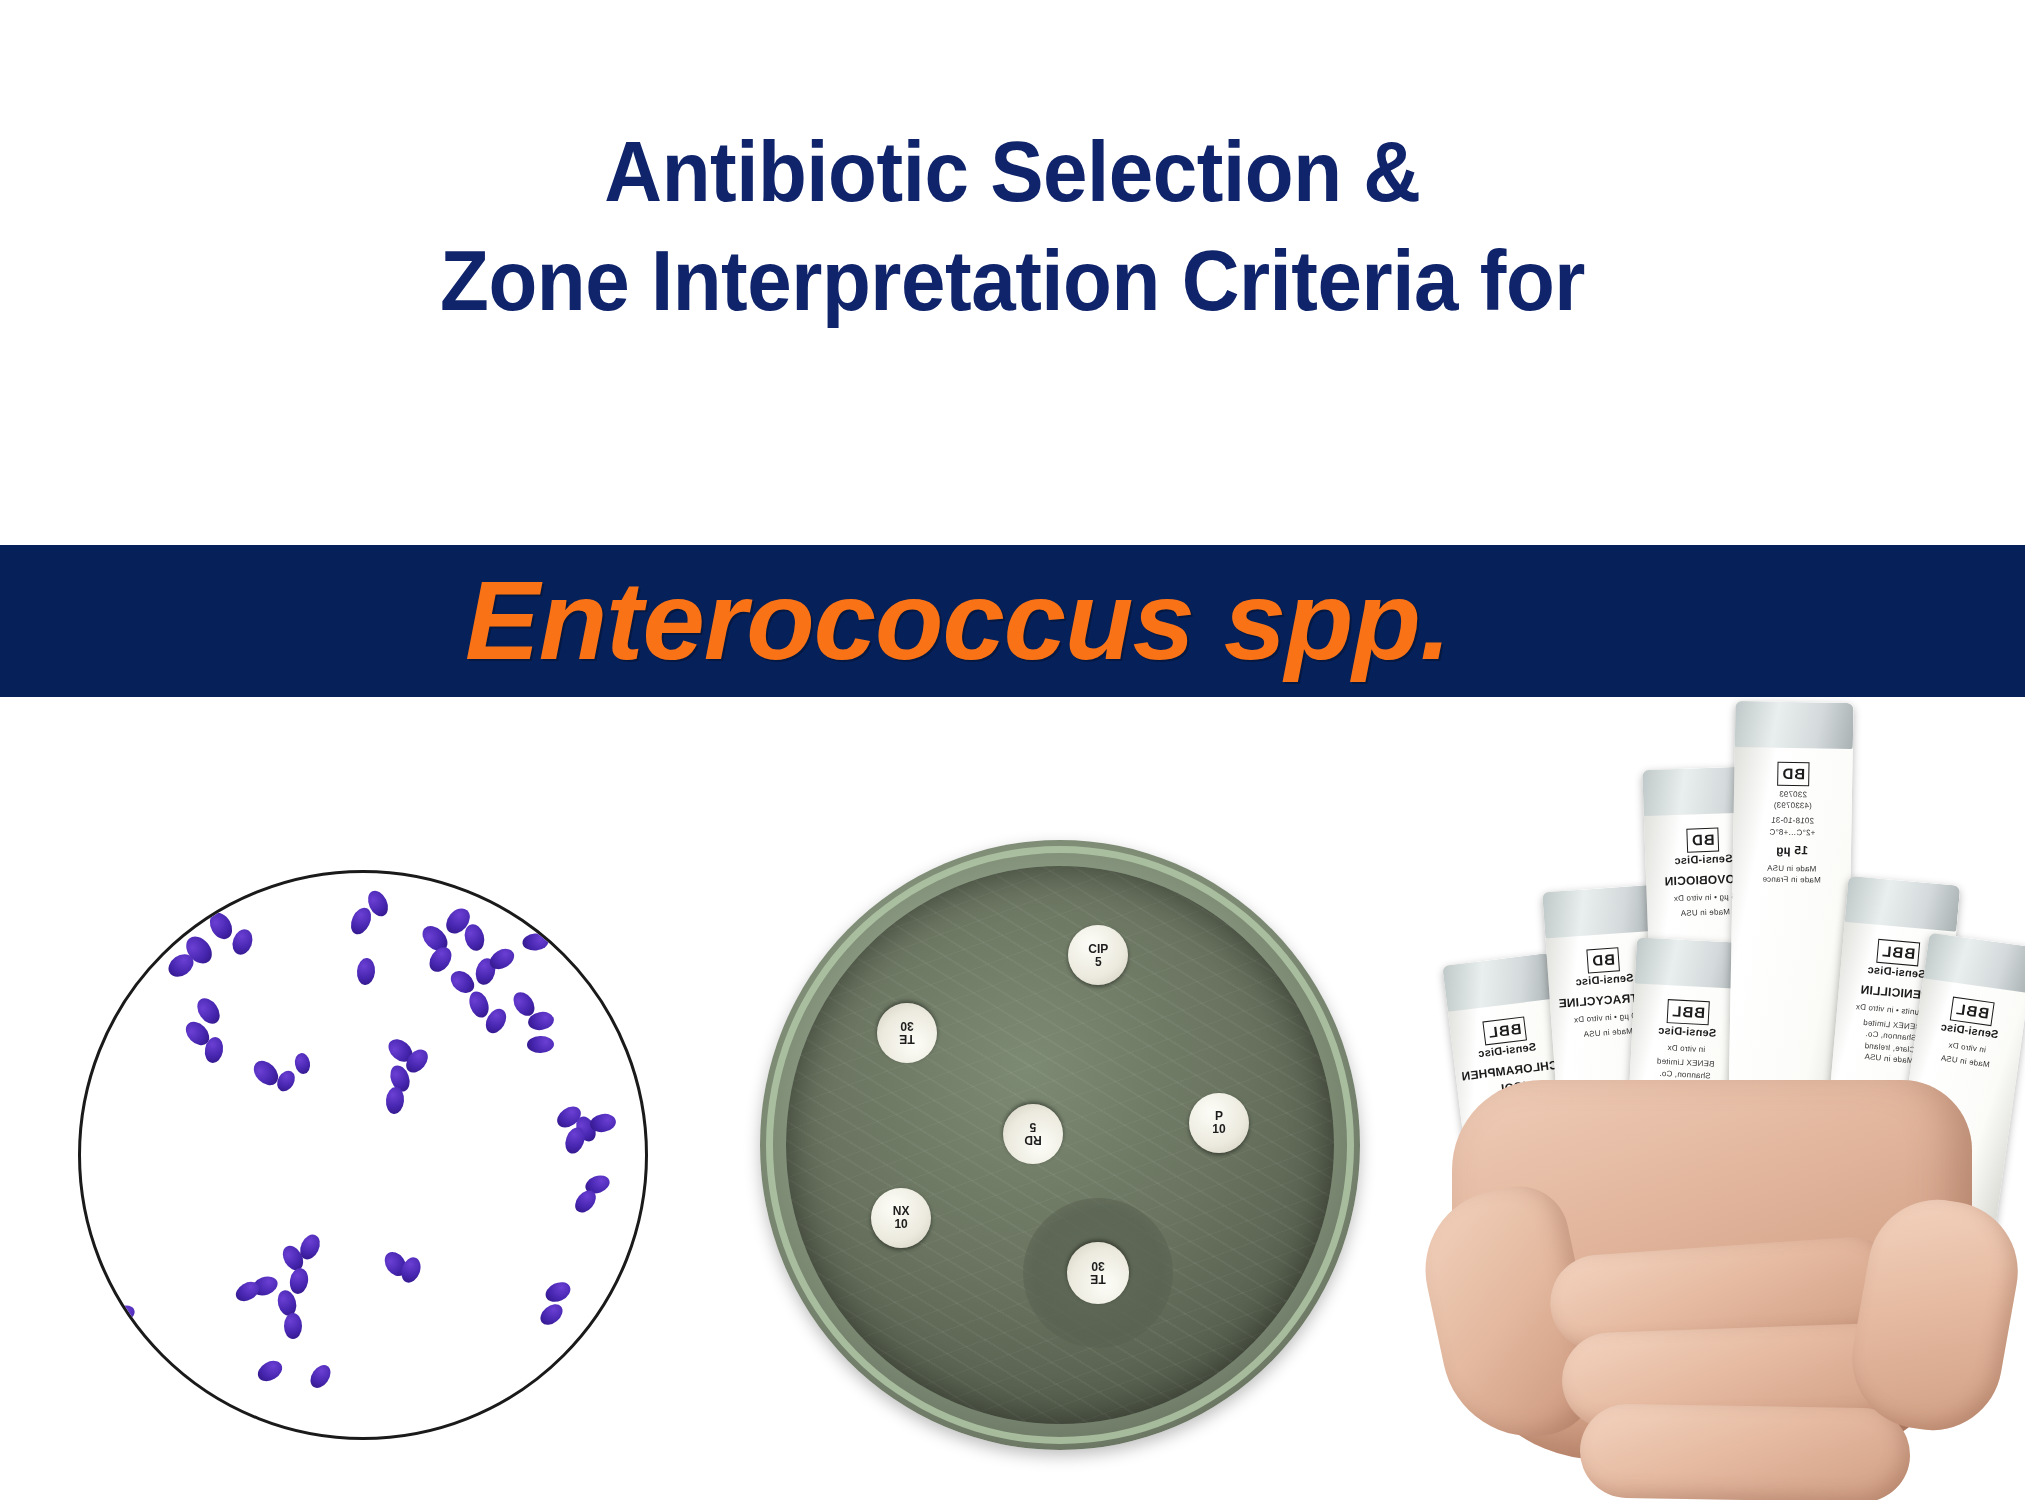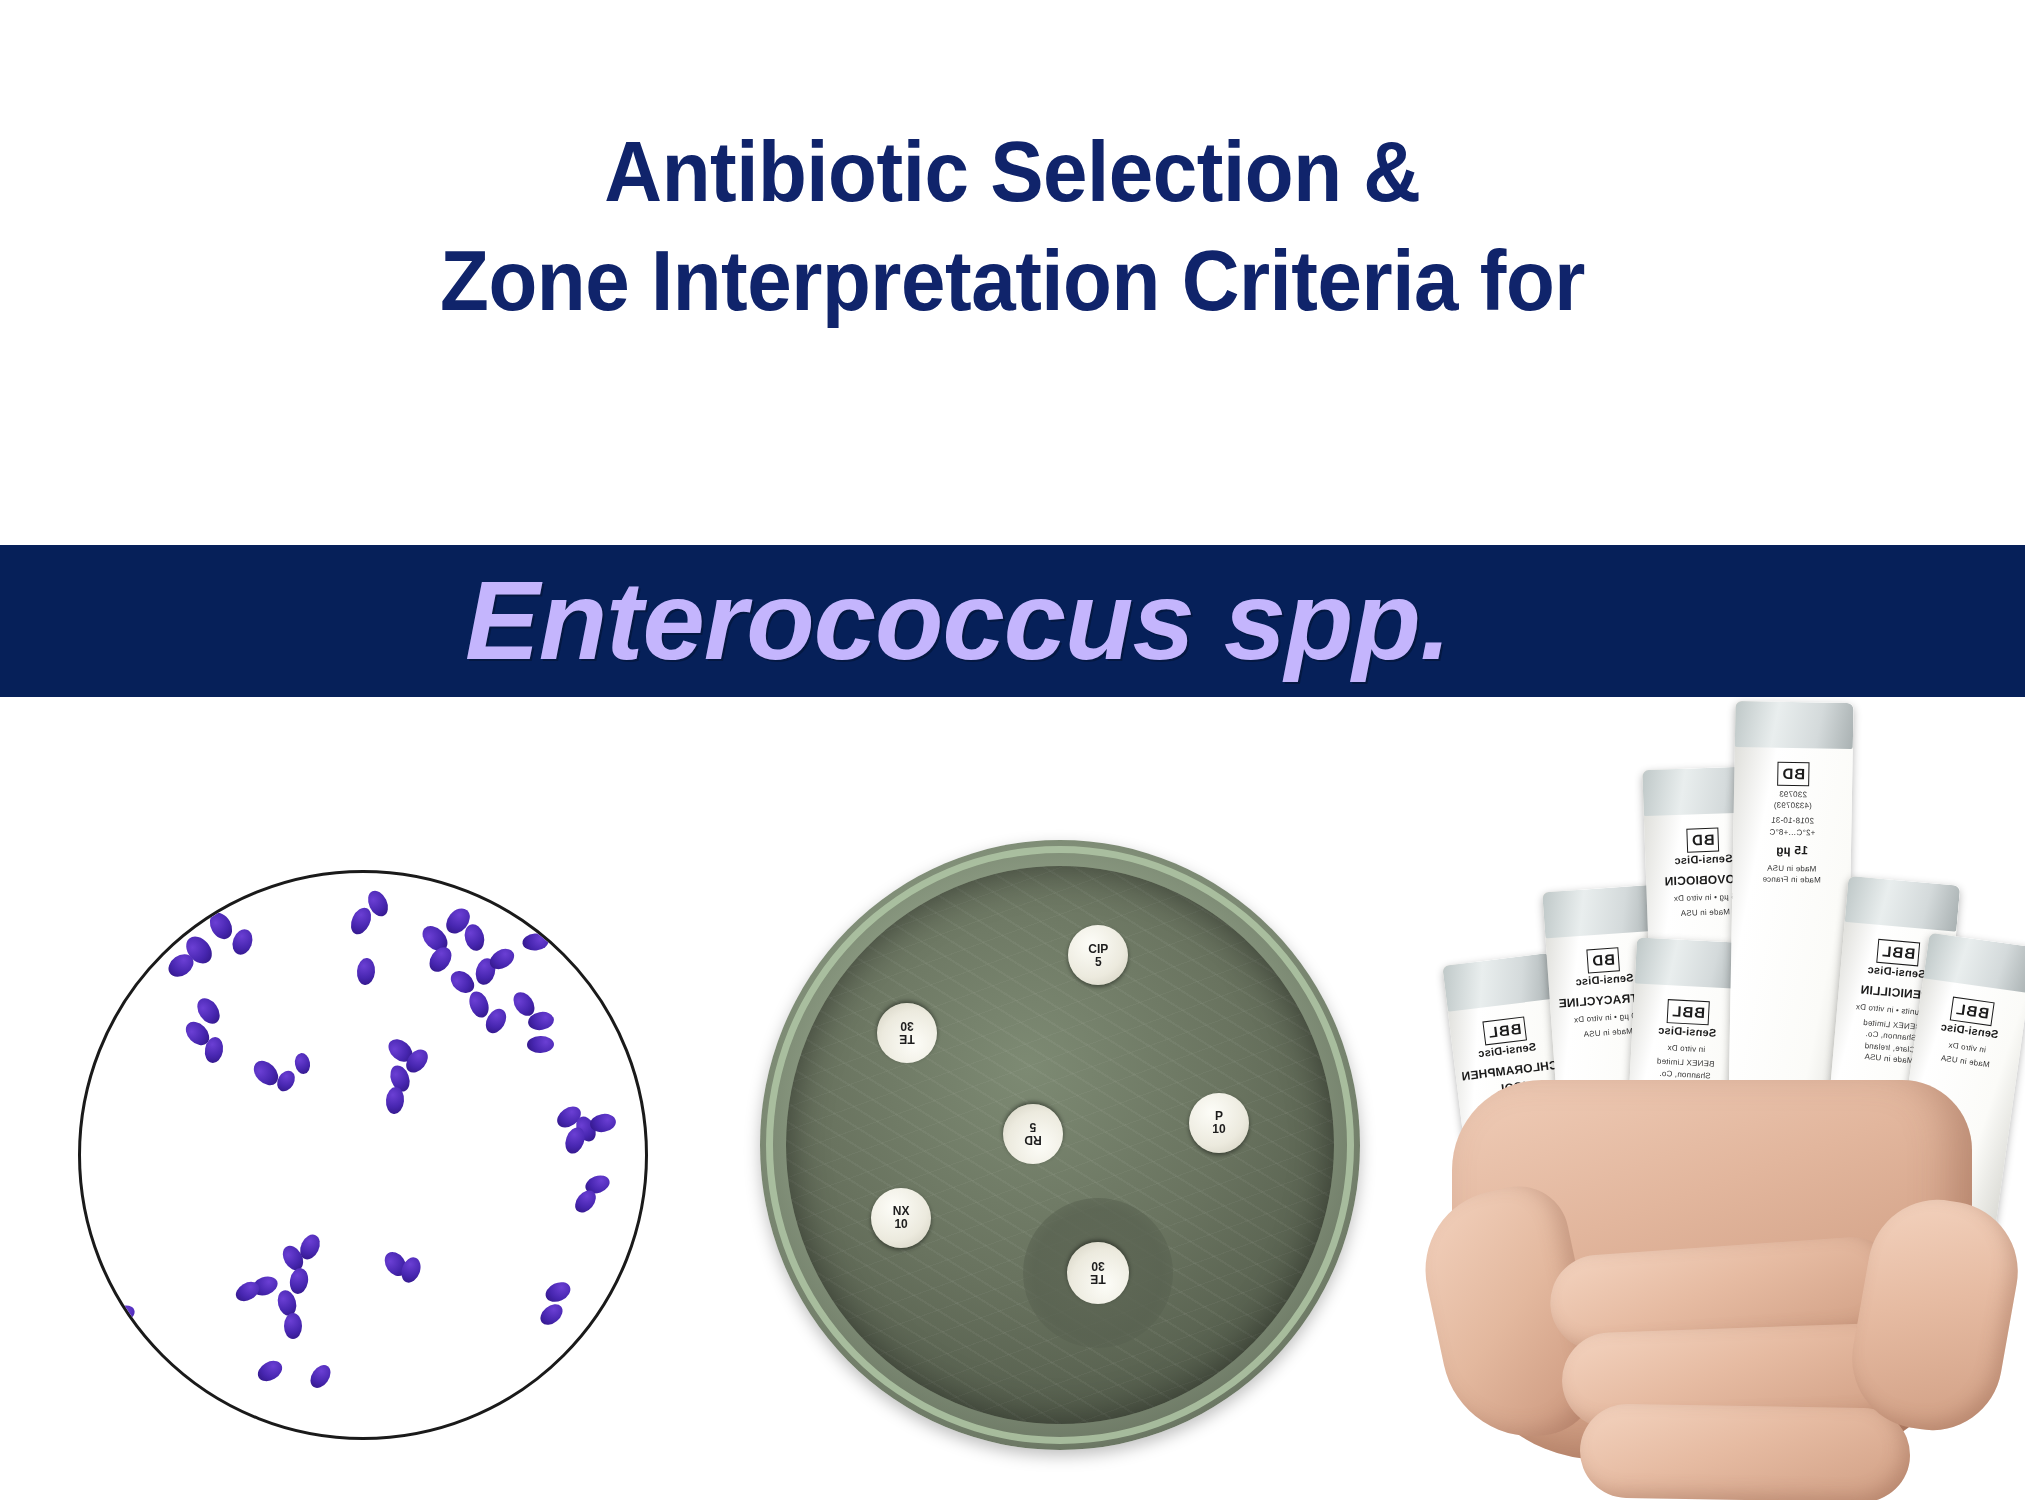--- a/index.html
+++ b/index.html
@@ -40,21 +40,21 @@
   
   .banner {
     position: absolute; left: 0; top: 545px;
     width: 2025px; height: 152px;
     background: #062059;
     display: flex; align-items: center;
   }
   .banner-text {
     font-family: "Liberation Sans Narrow", "Liberation Sans", sans-serif;
     font-weight: bold; font-style: italic;
-    color: #c4b5fd;
+    color: #f97316;
     font-size: 112px;
     line-height: 1;
     margin-left: 465px;
     letter-spacing: -1px;
     transform: scaleX(1.0);
     white-space: nowrap;
     text-shadow: 2px 2px 0 rgba(0,0,0,0.25);
   }
 
   

